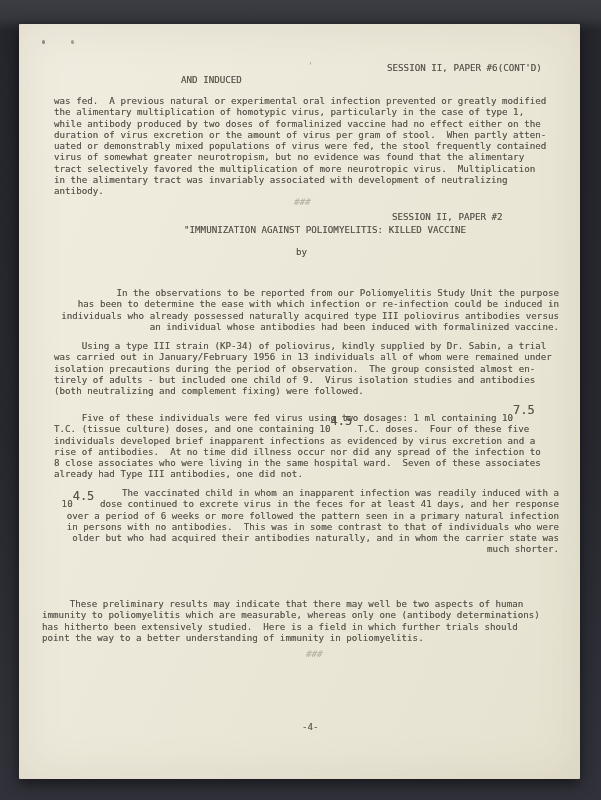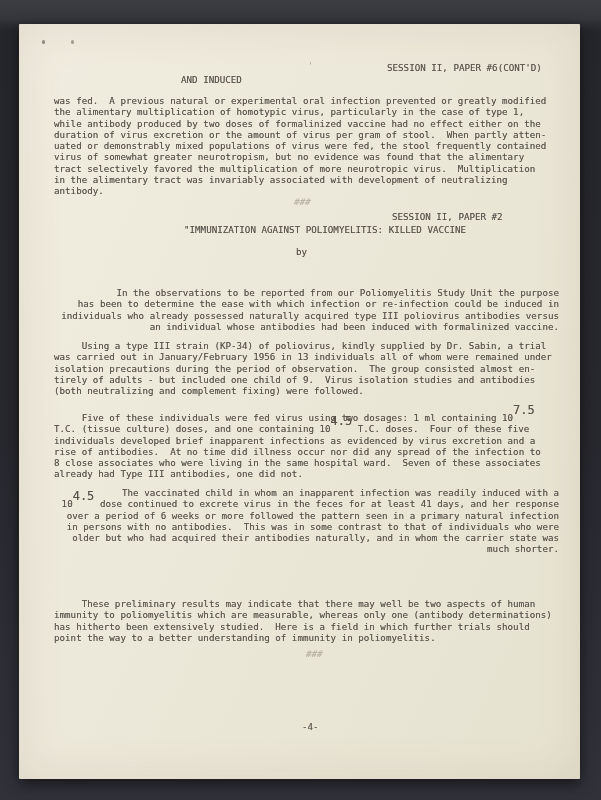--- a/index.html
+++ b/index.html
@@ -60,21 +60,21 @@
   .t1 { left: 165px; top: 199.5px; }
   .t2 { left: 180px; top: 210.8px; }
   .by { left: 277px; top: 222px; }
   .authors { left: 92px; top: 233.3px; }
   .affil { left: 140px; top: 244.6px; }
   .p2 { left: 35px; top: 263px; text-align: right; }
   .p3 { left: 35px; top: 316px; }
   .p4 { left: 35px; top: 388px; }
   .p5 { left: 35px; top: 463px; text-align: right; }
   .p6 { left: 35px; top: 540px; }
-  .p7 { left: 35px; top: 574px; }
+  .p7 { left: 23px; top: 574px; }
   .d2 { left: 287px; top: 624px; }
   .pagenum { left: 283px; top: 697px; color: #615c53; }
 </style>
 </head>
 <body>
 
 <div class="paper">
 
   <div class="speck m1"></div>
   <div class="speck speck2 m2"></div>

